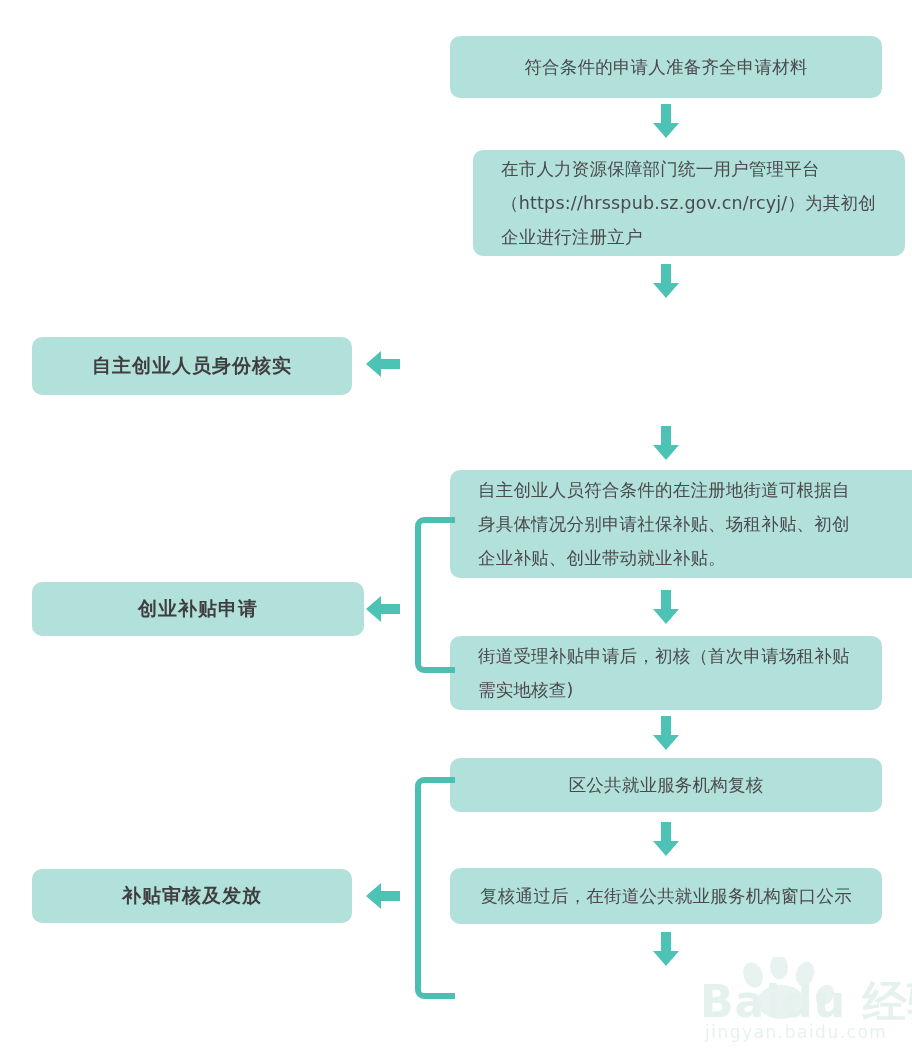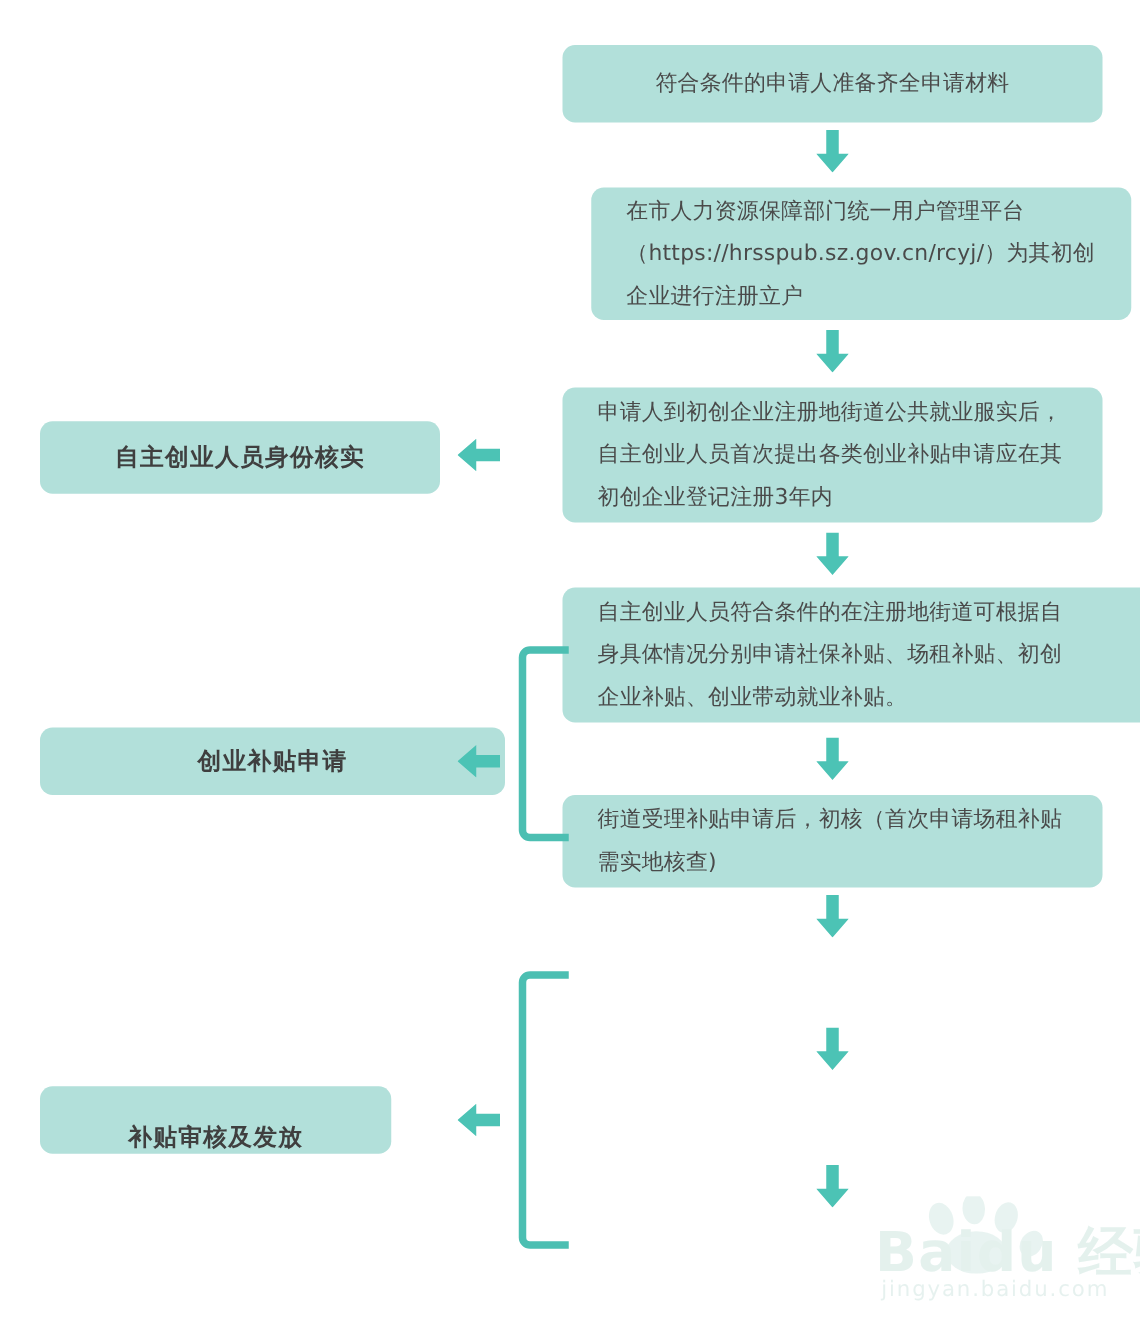--- a/index.html
+++ b/index.html
@@ -122,38 +122,39 @@
   <div class="step-box center" style="left:450px; top:36px; width:432px; height:62px;">
     <span class="txt">符合条件的申请人准备齐全申请材料</span>
   </div>
 
   <div class="step-box left" style="left:473px; top:150px; width:432px; height:106px;">
     <span class="txt">在市人力资源保障部门统一用户管理平台
 （https://hrsspub.sz.gov.cn/rcyj/）为其初创
 企业进行注册立户</span>
   </div>
 
-  <div class="step-box left" style="left:450px; top:310px; width:432px; height:108px;">
-    <span class="txt">申请人到初创企业注册地街道公共就业服实后，
-自主创业人员首次提出各类创业补贴申请应在其
-初创企业登记注册3年内</span>
-  </div>
 
   <div class="step-box left" style="left:450px; top:470px; width:492px; height:108px;">
     <span class="txt">自主创业人员符合条件的在注册地街道可根据自
 身具体情况分别申请社保补贴、场租补贴、初创
 企业补贴、创业带动就业补贴。</span>
   </div>
 
   <div class="step-box left" style="left:450px; top:636px; width:432px; height:74px;">
     <span class="txt">街道受理补贴申请后，初核（首次申请场租补贴
 需实地核查)</span>
   </div>
 
-
+  <div class="step-box center" style="left:450px; top:758px; width:432px; height:54px;">
+    <span class="txt">区公共就业服务机构复核</span>
+  </div>
+
+  <div class="step-box center" style="left:450px; top:868px; width:432px; height:56px;">
+    <span class="txt">复核通过后，在街道公共就业服务机构窗口公示</span>
+  </div>
 
 
   <div class="arrow-down" style="left:653px; top:104px;">
     <svg width="26" height="34" viewBox="0 0 26 34">
         <path d="M8 0 H18 V19 H26 L13 34 L0 19 H8 Z" fill="#4cc3b5"></path>
       </svg>
   </div>
   <div class="arrow-down" style="left:653px; top:264px;">
     <svg width="26" height="34" viewBox="0 0 26 34">
         <path d="M8 0 H18 V19 H26 L13 34 L0 19 H8 Z" fill="#4cc3b5"></path>
@@ -194,25 +195,25 @@
   <div class="bracket" style="left:413px; top:775px;">
     <svg width="42" height="226" viewBox="0 0 42 226">
       <path d="M42 5 H11 A6 6 0 0 0 5 11 V215 A6 6 0 0 0 11 221 H42" fill="none" stroke="#4cbfb2" stroke-width="6" stroke-linecap="round"></path>
     </svg>
   </div>
 
   <div class="cat-box" style="left:32px; top:337px; width:320px; height:58px;">
     <span>自主创业人员身份核实</span>
   </div>
 
-  <div class="cat-box" style="left:32px; top:582px; width:372px; height:54px;">
+  <div class="cat-box" style="left:32px; top:582px; width:332px; height:54px;">
     <span>创业补贴申请</span>
   </div>
 
-  <div class="cat-box" style="left:32px; top:869px; width:281px; height:54px;align-items:flex-end;">
+  <div class="cat-box" style="left:32px; top:869px; width:320px; height:54px;">
     <span>补贴审核及发放</span>
   </div>
 
   <div class="arrow-left" style="left:366px; top:351px;">
     <svg width="34" height="26" viewBox="0 0 34 26">
         <path d="M34 8 V18 H15 V26 L0 13 L15 0 V8 Z" fill="#4cc3b5"></path>
       </svg>
   </div>
   <div class="arrow-left" style="left:366px; top:596px;">
     <svg width="34" height="26" viewBox="0 0 34 26">

